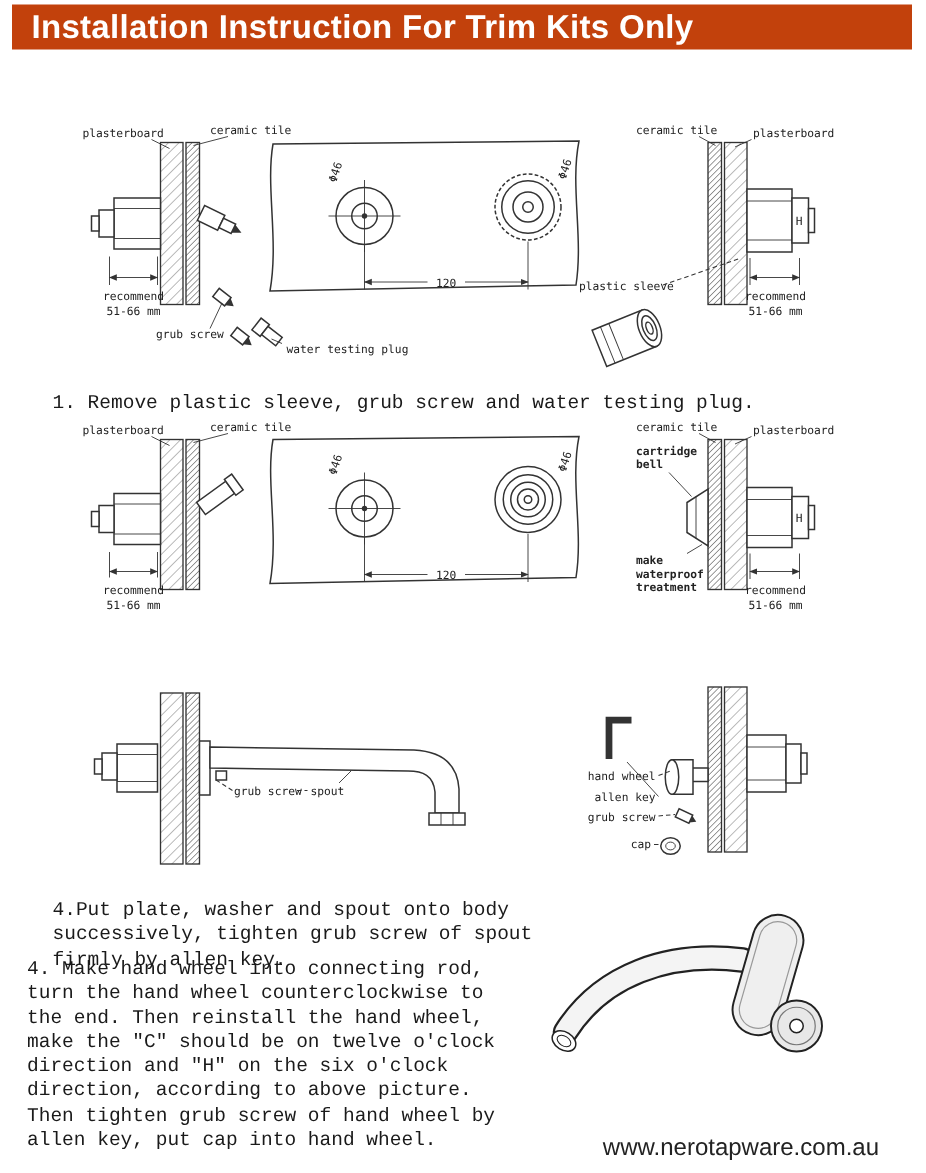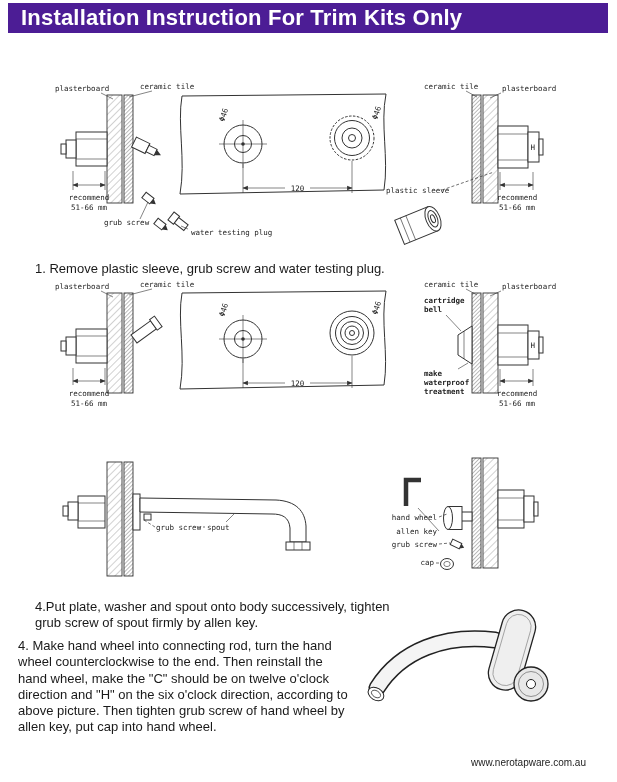--- a/index.html
+++ b/index.html
@@ -3,36 +3,36 @@
 <meta charset="utf-8">
 <style>
   * { margin:0; padding:0; box-sizing:border-box; }
   html,body { background:#fff; }
   .page {
     position:relative; width:617px; height:782px; background:#fff;
     font-family:"Liberation Sans", sans-serif; overflow:hidden;
   }
   .header {
     position:absolute; left:8px; top:3px; width:600px; height:30px;
-    background:#4c1d95; color:#fff; display:flex; align-items:center;
+    background:#c2410c; color:#fff; display:flex; align-items:center;
     padding-left:13px;
   }
   .header h1 { font-size:22px; font-weight:bold; letter-spacing:0.2px; font-family:"Liberation Sans",sans-serif; }
   .diagram { position:absolute; overflow:visible; }
   svg text { font-family:"DejaVu Sans Mono", monospace; font-size:7.5px; fill:#222; }
   svg text.b { font-weight:bold; }
   .s    { fill:none; stroke:#333; stroke-width:1; }
   .sf   { fill:#fff; stroke:#333; stroke-width:1; }
   .thin { fill:none; stroke:#333; stroke-width:0.6; }
   .dash { fill:none; stroke:#333; stroke-width:0.7; stroke-dasharray:3 2; }
   .fill { fill:#333; stroke:none; }
   .hA { fill:url(#hatchA); stroke:#333; stroke-width:0.9; }
   .hB { fill:url(#hatchB); stroke:#333; stroke-width:0.9; }
-  .step { position:absolute; font-size:13px; color:#1a1a1a; line-height:1.25; }
-  .footer { position:absolute; top:757px; right:31px; font-size:10px; color:#222; }
+  .step { position:absolute; font-size:13px; color:#1a1a1a; line-height:1.25;font-family:Liberation Mono, monospace; }
+  .footer { position:absolute; top:757px; right:31px; font-size:16px; color:#222; }
 </style>
 </head>
 <body>
 
 <div class="page">
 
   <div class="header">
     <h1>Installation Instruction For Trim Kits Only</h1>
   </div>
 

